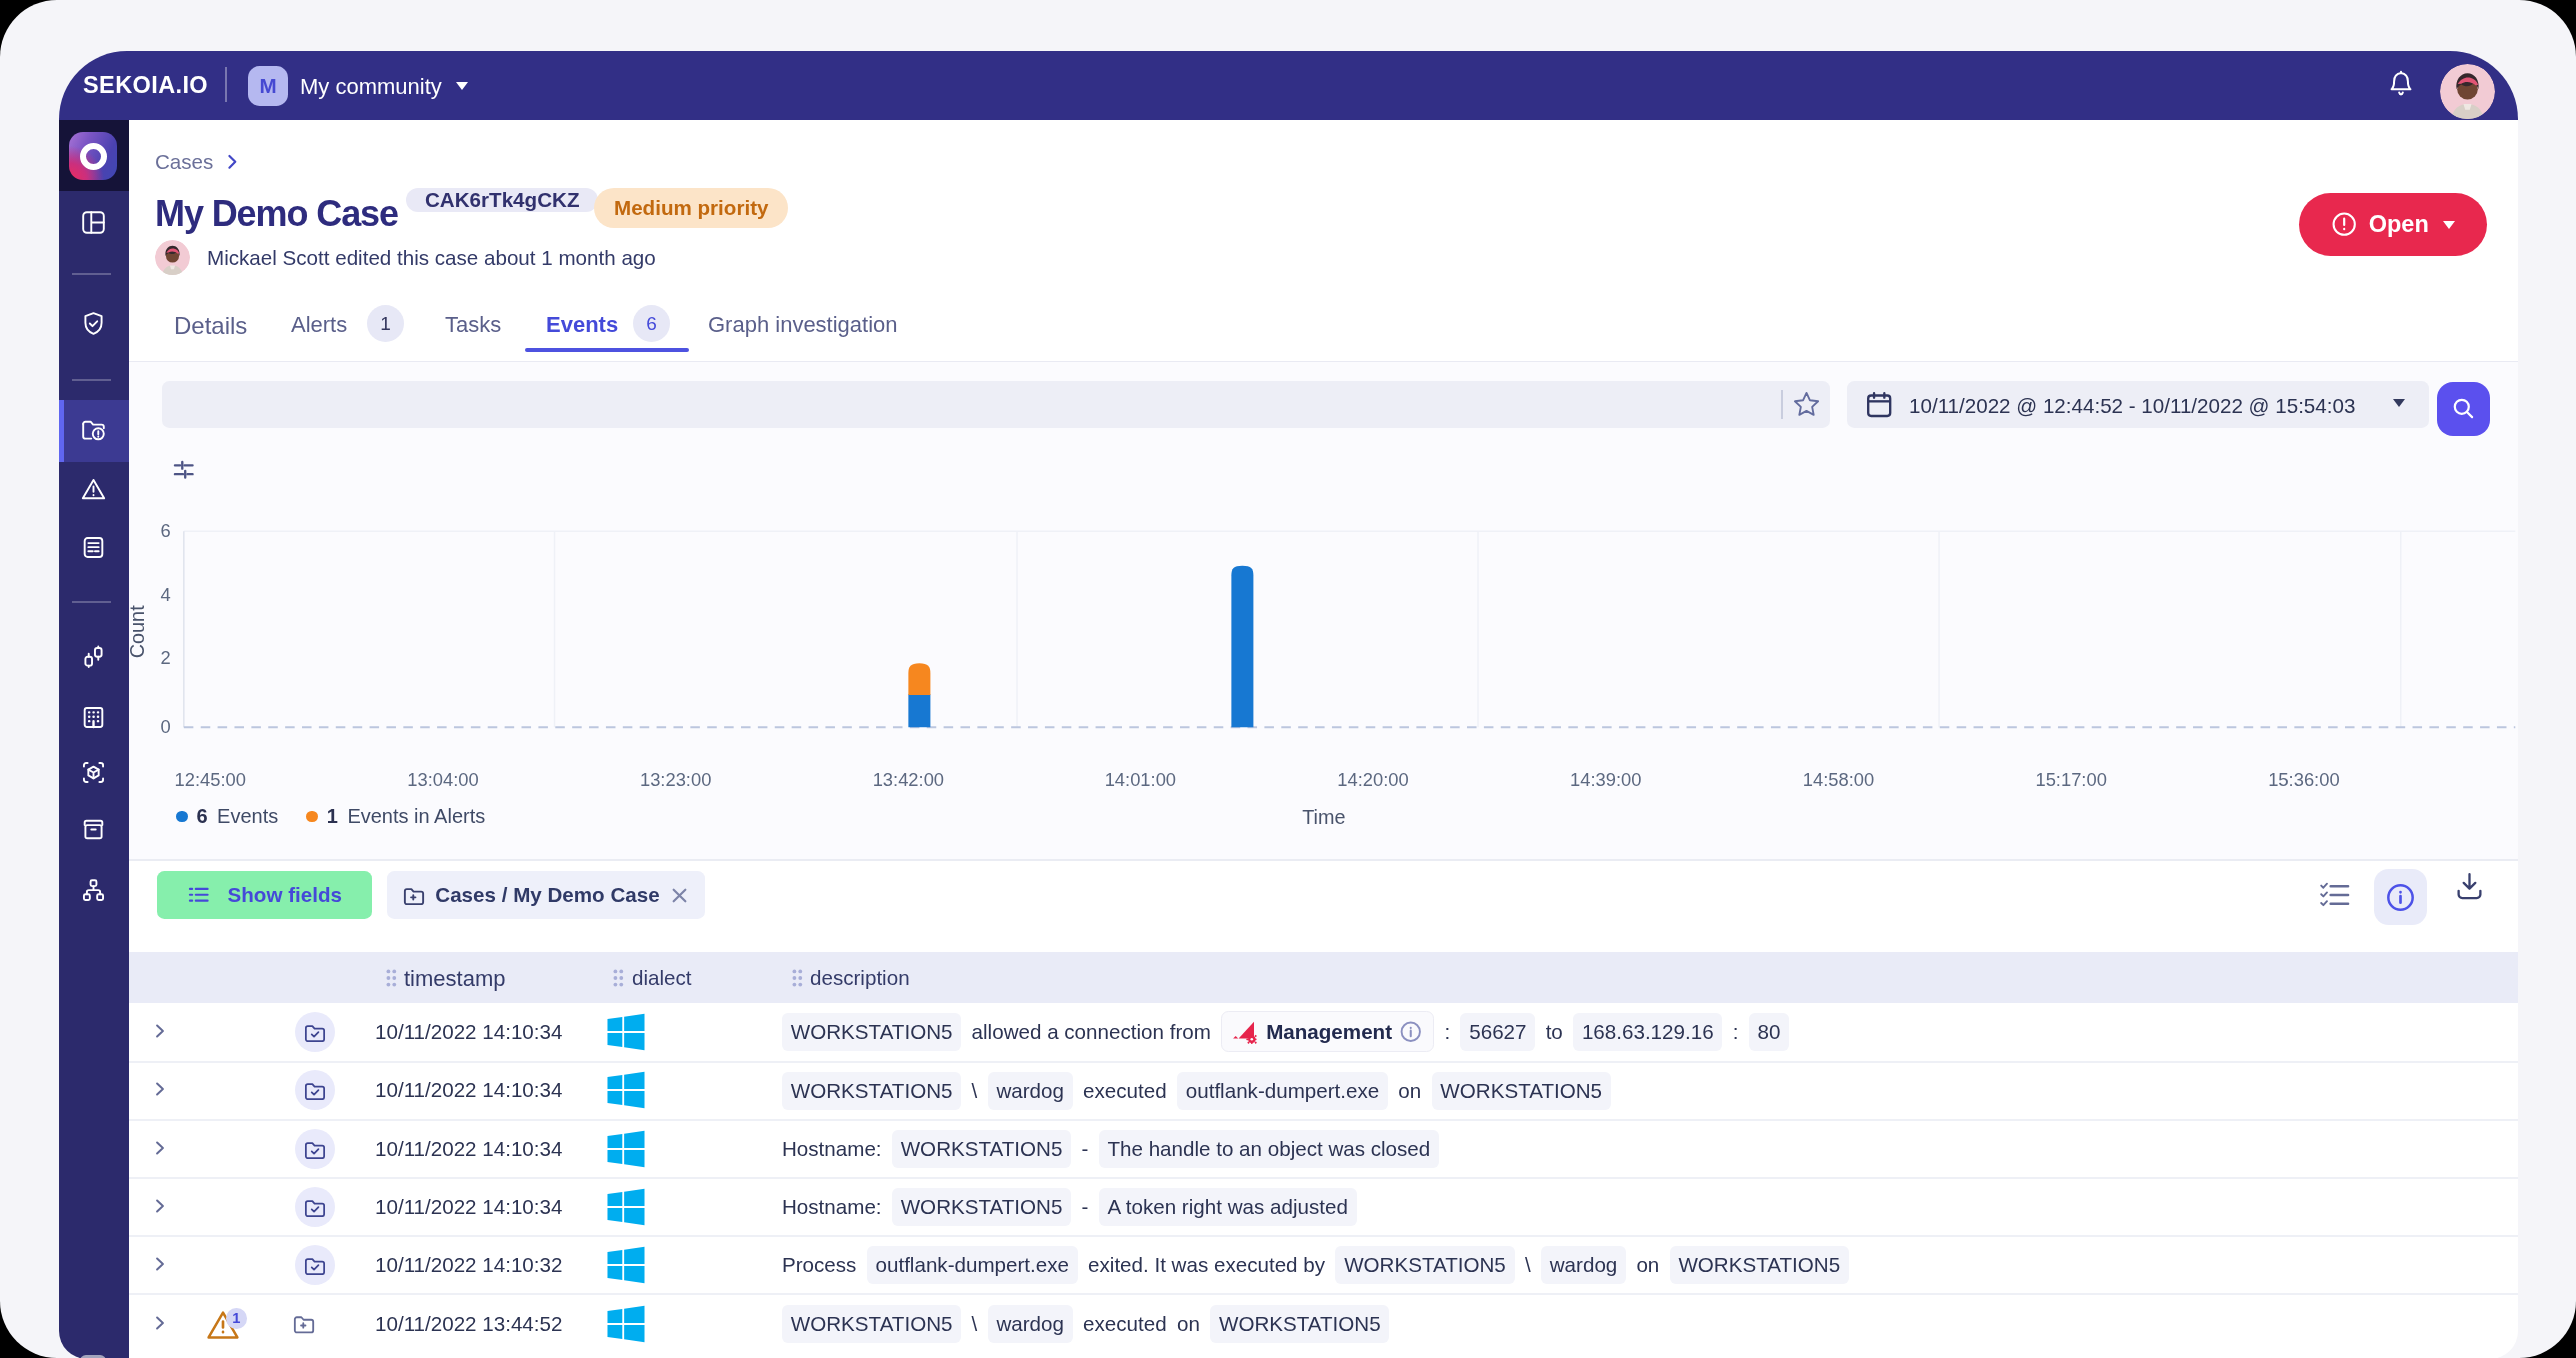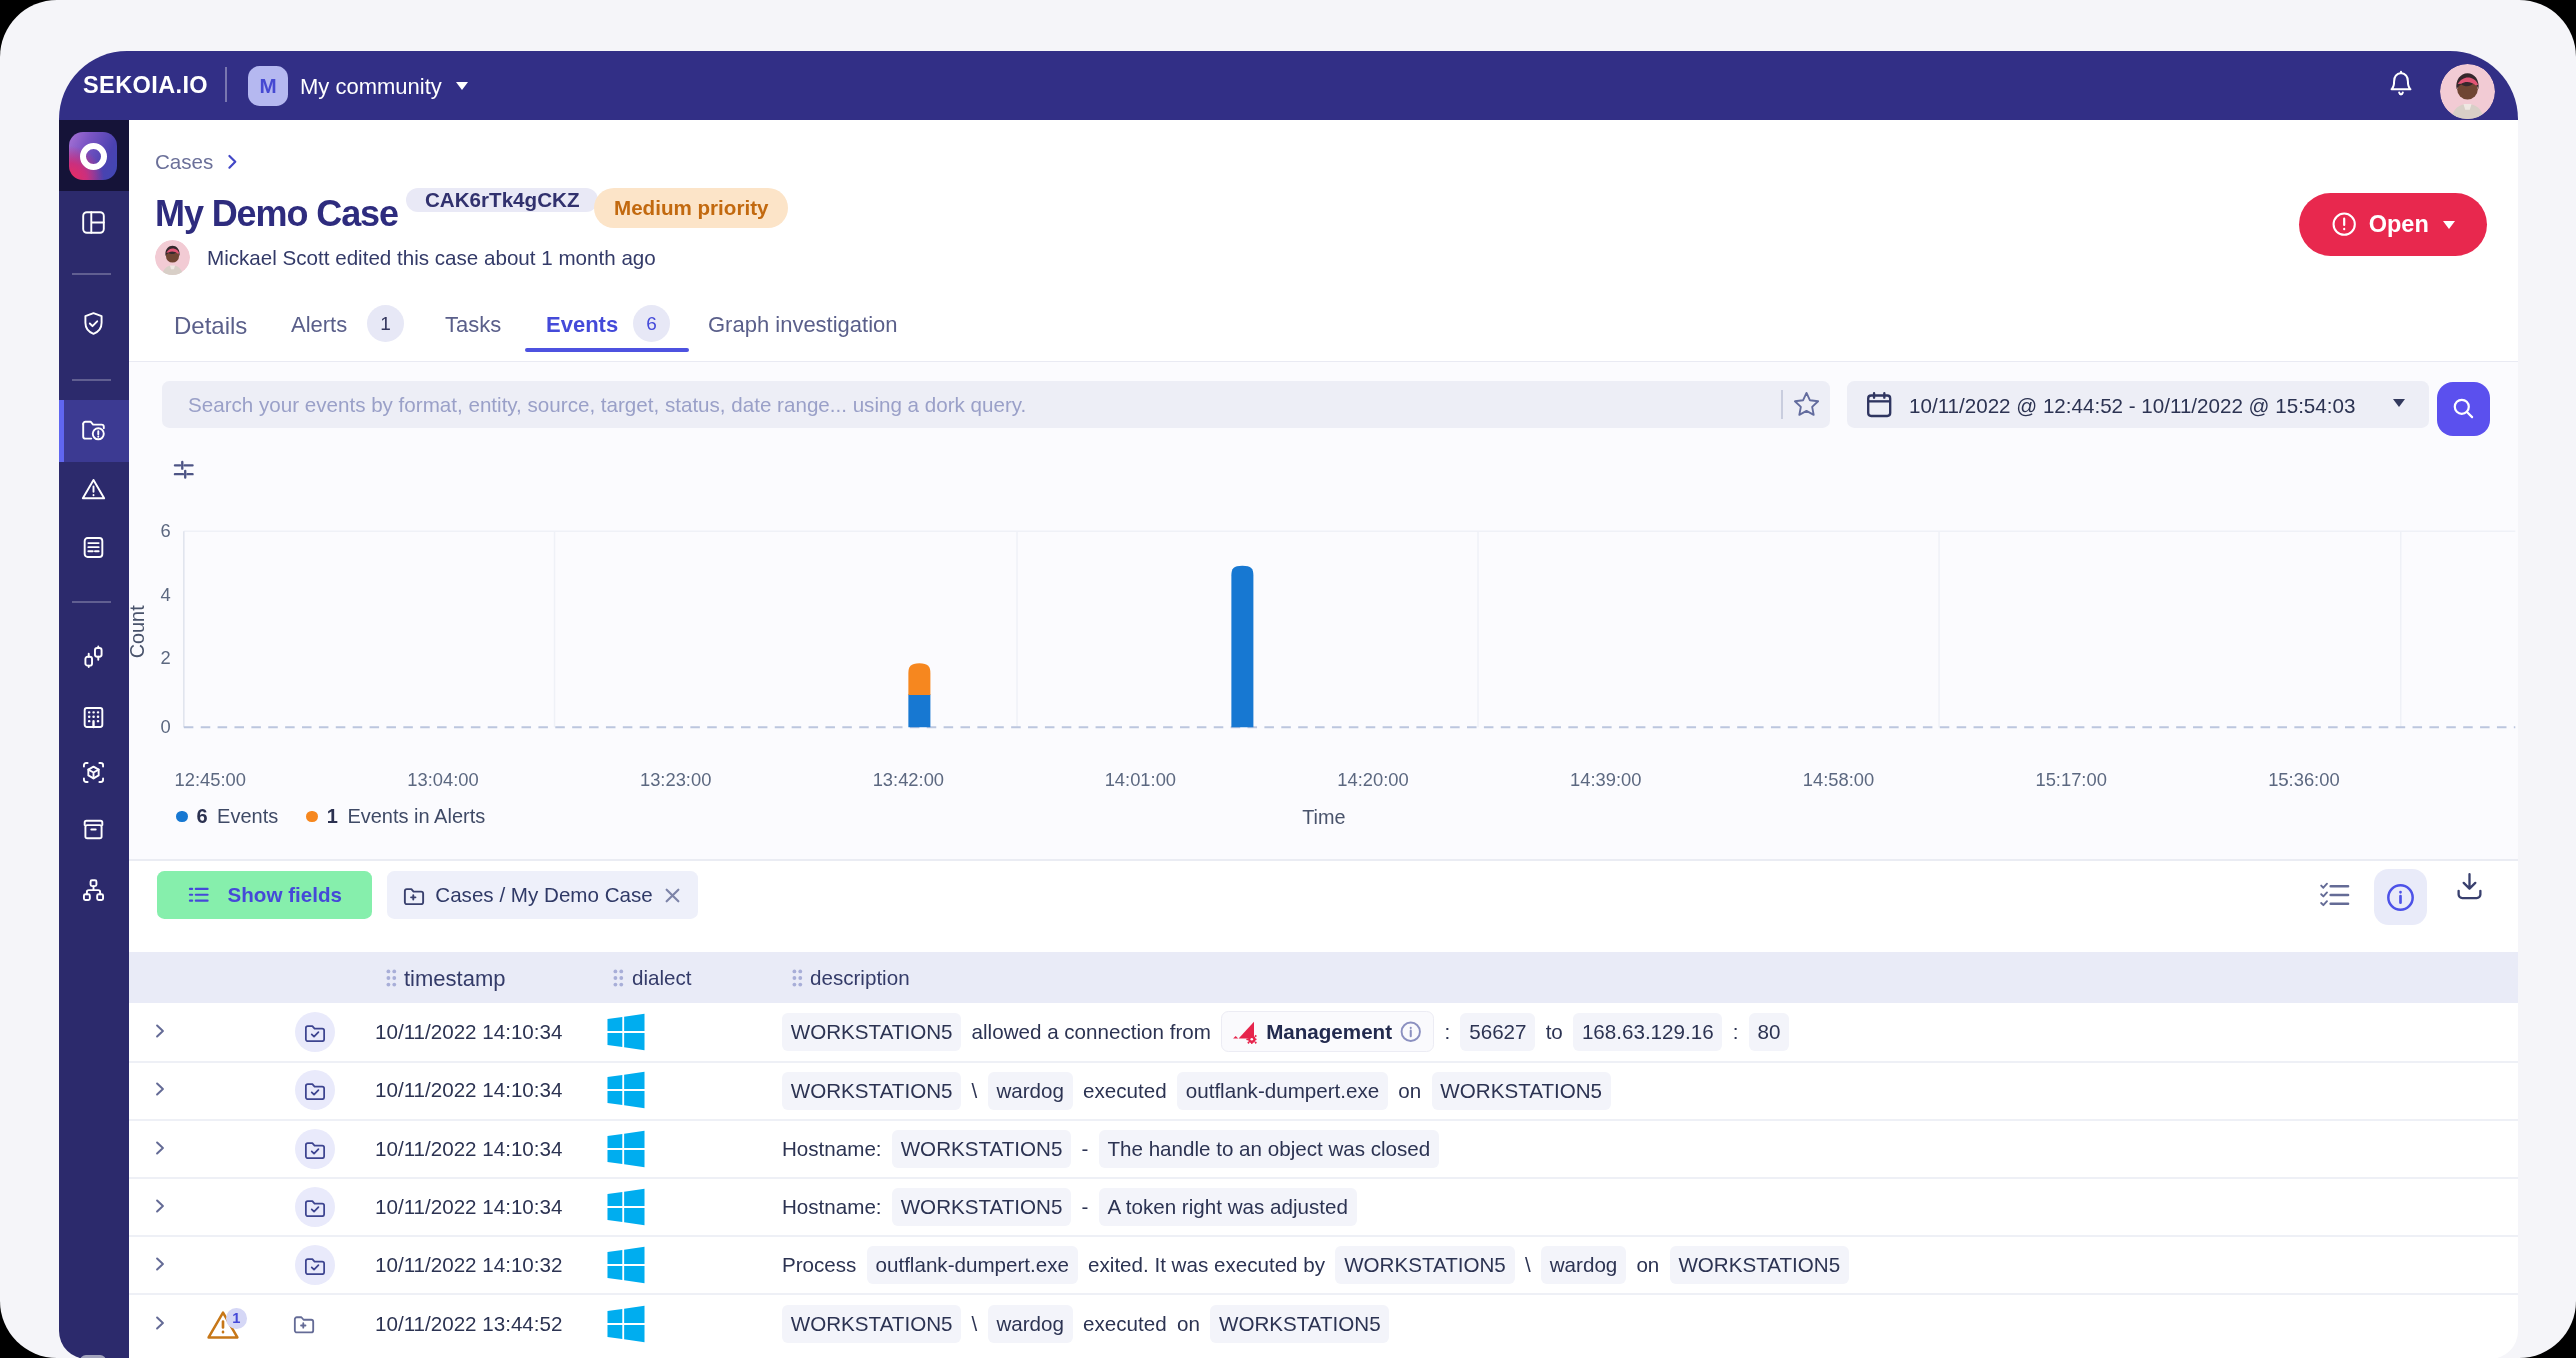--- a/index.html
+++ b/index.html
@@ -123,21 +123,20 @@
       <div class="a badge" style="left:308px;top:254px">1</div>
       <div class="a tx" style="left:386px;top:261px;font-size:22px;color:#5a5f8a">Tasks</div>
       <div class="a tx" style="left:487px;top:261px;font-size:22px;font-weight:700;color:#444ad9">Events</div>
       <div class="a badge" style="left:574px;top:254px;color:#444ad9">6</div>
       <div class="a tx" style="left:649px;top:261px;font-size:22px;color:#5a5f8a">Graph investigation</div>
       <div class="a" style="left:466px;top:297px;width:164px;height:4.4px;border-radius:2.2px;background:#4d52e0"></div>
       <div class="a" style="left:70px;top:310px;width:2389px;height:1.5px;background:#e9eaf3"></div>
       <div class="a" style="left:70px;top:311px;width:2389px;height:497px;background:#fbfbfe"></div>
       <div class="a" style="left:70px;top:808px;width:2389px;height:1.5px;background:#eaecf3"></div>
       <div class="a" style="left:103px;top:330px;width:1668px;height:47px;border-radius:7.3px;background:#edeef6"></div>
-      <div class="a tx" style="left:129px;top:342px;font-size:20.6px;color:#9aa0c8">Search your events by format, entity, source, target, status, date range... using a dork query.</div>
       <div class="a" style="left:1722px;top:339px;width:1.5px;height:29px;background:#c9cdde"></div>
       <div class="a" style="left:1733px;top:339px"><svg style="" width="29" height="29" viewBox="0 0 40 40" fill="none" xmlns="http://www.w3.org/2000/svg">
           <path d="M20 4l4.8 10.2 11.2 1.4-8.2 7.7 2.1 11-9.9-5.5-9.9 5.5 2.1-11-8.2-7.7 11.2-1.4z" stroke="#636c9e" stroke-width="2.6" stroke-linecap="round" stroke-linejoin="round" fill="none"></path>
         </svg></div>
       <div class="a" style="left:1788px;top:330px;width:582px;height:47px;border-radius:7.3px;background:#edeef6"></div>
       <div class="a" style="left:1807px;top:340px"><svg style="" width="26.4" height="28" viewBox="0 0 36 38" fill="none" xmlns="http://www.w3.org/2000/svg">
           <rect x="3" y="6" width="30" height="28" rx="4" stroke="#2f3560" stroke-width="3.2"></rect>
           <path d="M3 14h30" stroke="#2f3560" stroke-width="3.2"></path>
           <path d="M11 3v6M25 3v6" stroke="#2f3560" stroke-width="3.2" stroke-linecap="round"></path>
         </svg></div>
@@ -194,21 +193,21 @@
         <svg style="" width="23.5" height="23.5" viewBox="0 0 32 32" fill="none" xmlns="http://www.w3.org/2000/svg">
           <path d="M4 8h3M4 16h3M4 24h3M12 8h16M12 16h16M12 24h16" stroke="#4549d8" stroke-width="3" stroke-linecap="round"></path>
         </svg>
         <span style="font-size:20.6px;font-weight:700;color:#4549d8">Show fields</span>
       </div>
       <div class="a" style="left:328px;top:820px;height:48px;border-radius:7.3px;background:#eef0fa;display:inline-flex;align-items:center;padding:0 16px;gap:10.3px">
         <svg style="" width="22" height="19" viewBox="0 0 30 26" fill="none" xmlns="http://www.w3.org/2000/svg">
           <path d="M2.5 7c0-1.5 1.2-2.7 2.7-2.7h6.2l3 3.4h10.4c1.5 0 2.7 1.2 2.7 2.7v11.8c0 1.5-1.2 2.7-2.7 2.7H5.2c-1.5 0-2.7-1.2-2.7-2.7z" stroke="#39406e" stroke-width="2.6" stroke-linecap="round" stroke-linejoin="round" fill="none"></path>
           <path d="M14 12.5v6M11 15.5h6" stroke="#39406e" stroke-width="2.6" stroke-linecap="round" stroke-linejoin="round" fill="none"></path>
         </svg>
-        <span style="font-size:20.6px;font-weight:400;color:#303a67">Cases / My Demo Case</span>
+        <span style="font-size:20.6px;font-weight:700;color:#303a67">Cases / My Demo Case</span>
         <svg style="" width="19" height="19" viewBox="0 0 26 26" fill="none" xmlns="http://www.w3.org/2000/svg">
           <path d="M5 5l16 16M21 5L5 21" stroke="#7d84a8" stroke-width="3" stroke-linecap="round"></path>
         </svg>
       </div>
       <div class="a" style="left:2260px;top:828px"><svg style="" width="32" height="32" viewBox="0 0 44 44" fill="none" xmlns="http://www.w3.org/2000/svg">
           <path d="M16 10h24M16 22h24M16 34h24" stroke="#646b96" stroke-width="3.4" stroke-linecap="round"></path>
           <path d="M3 9l3 3 5-5.5M3 21l3 3 5-5.5M3 33l3 3 5-5.5" stroke="#646b96" stroke-width="2.6" stroke-linecap="round" stroke-linejoin="round" fill="none"></path>
         </svg></div>
       <div class="a ic" style="left:2315px;top:818px;width:53px;height:56px;border-radius:14.7px;background:#e9ebf9">
         <svg style="" width="31" height="31" viewBox="0 0 42 42" fill="none" xmlns="http://www.w3.org/2000/svg">

